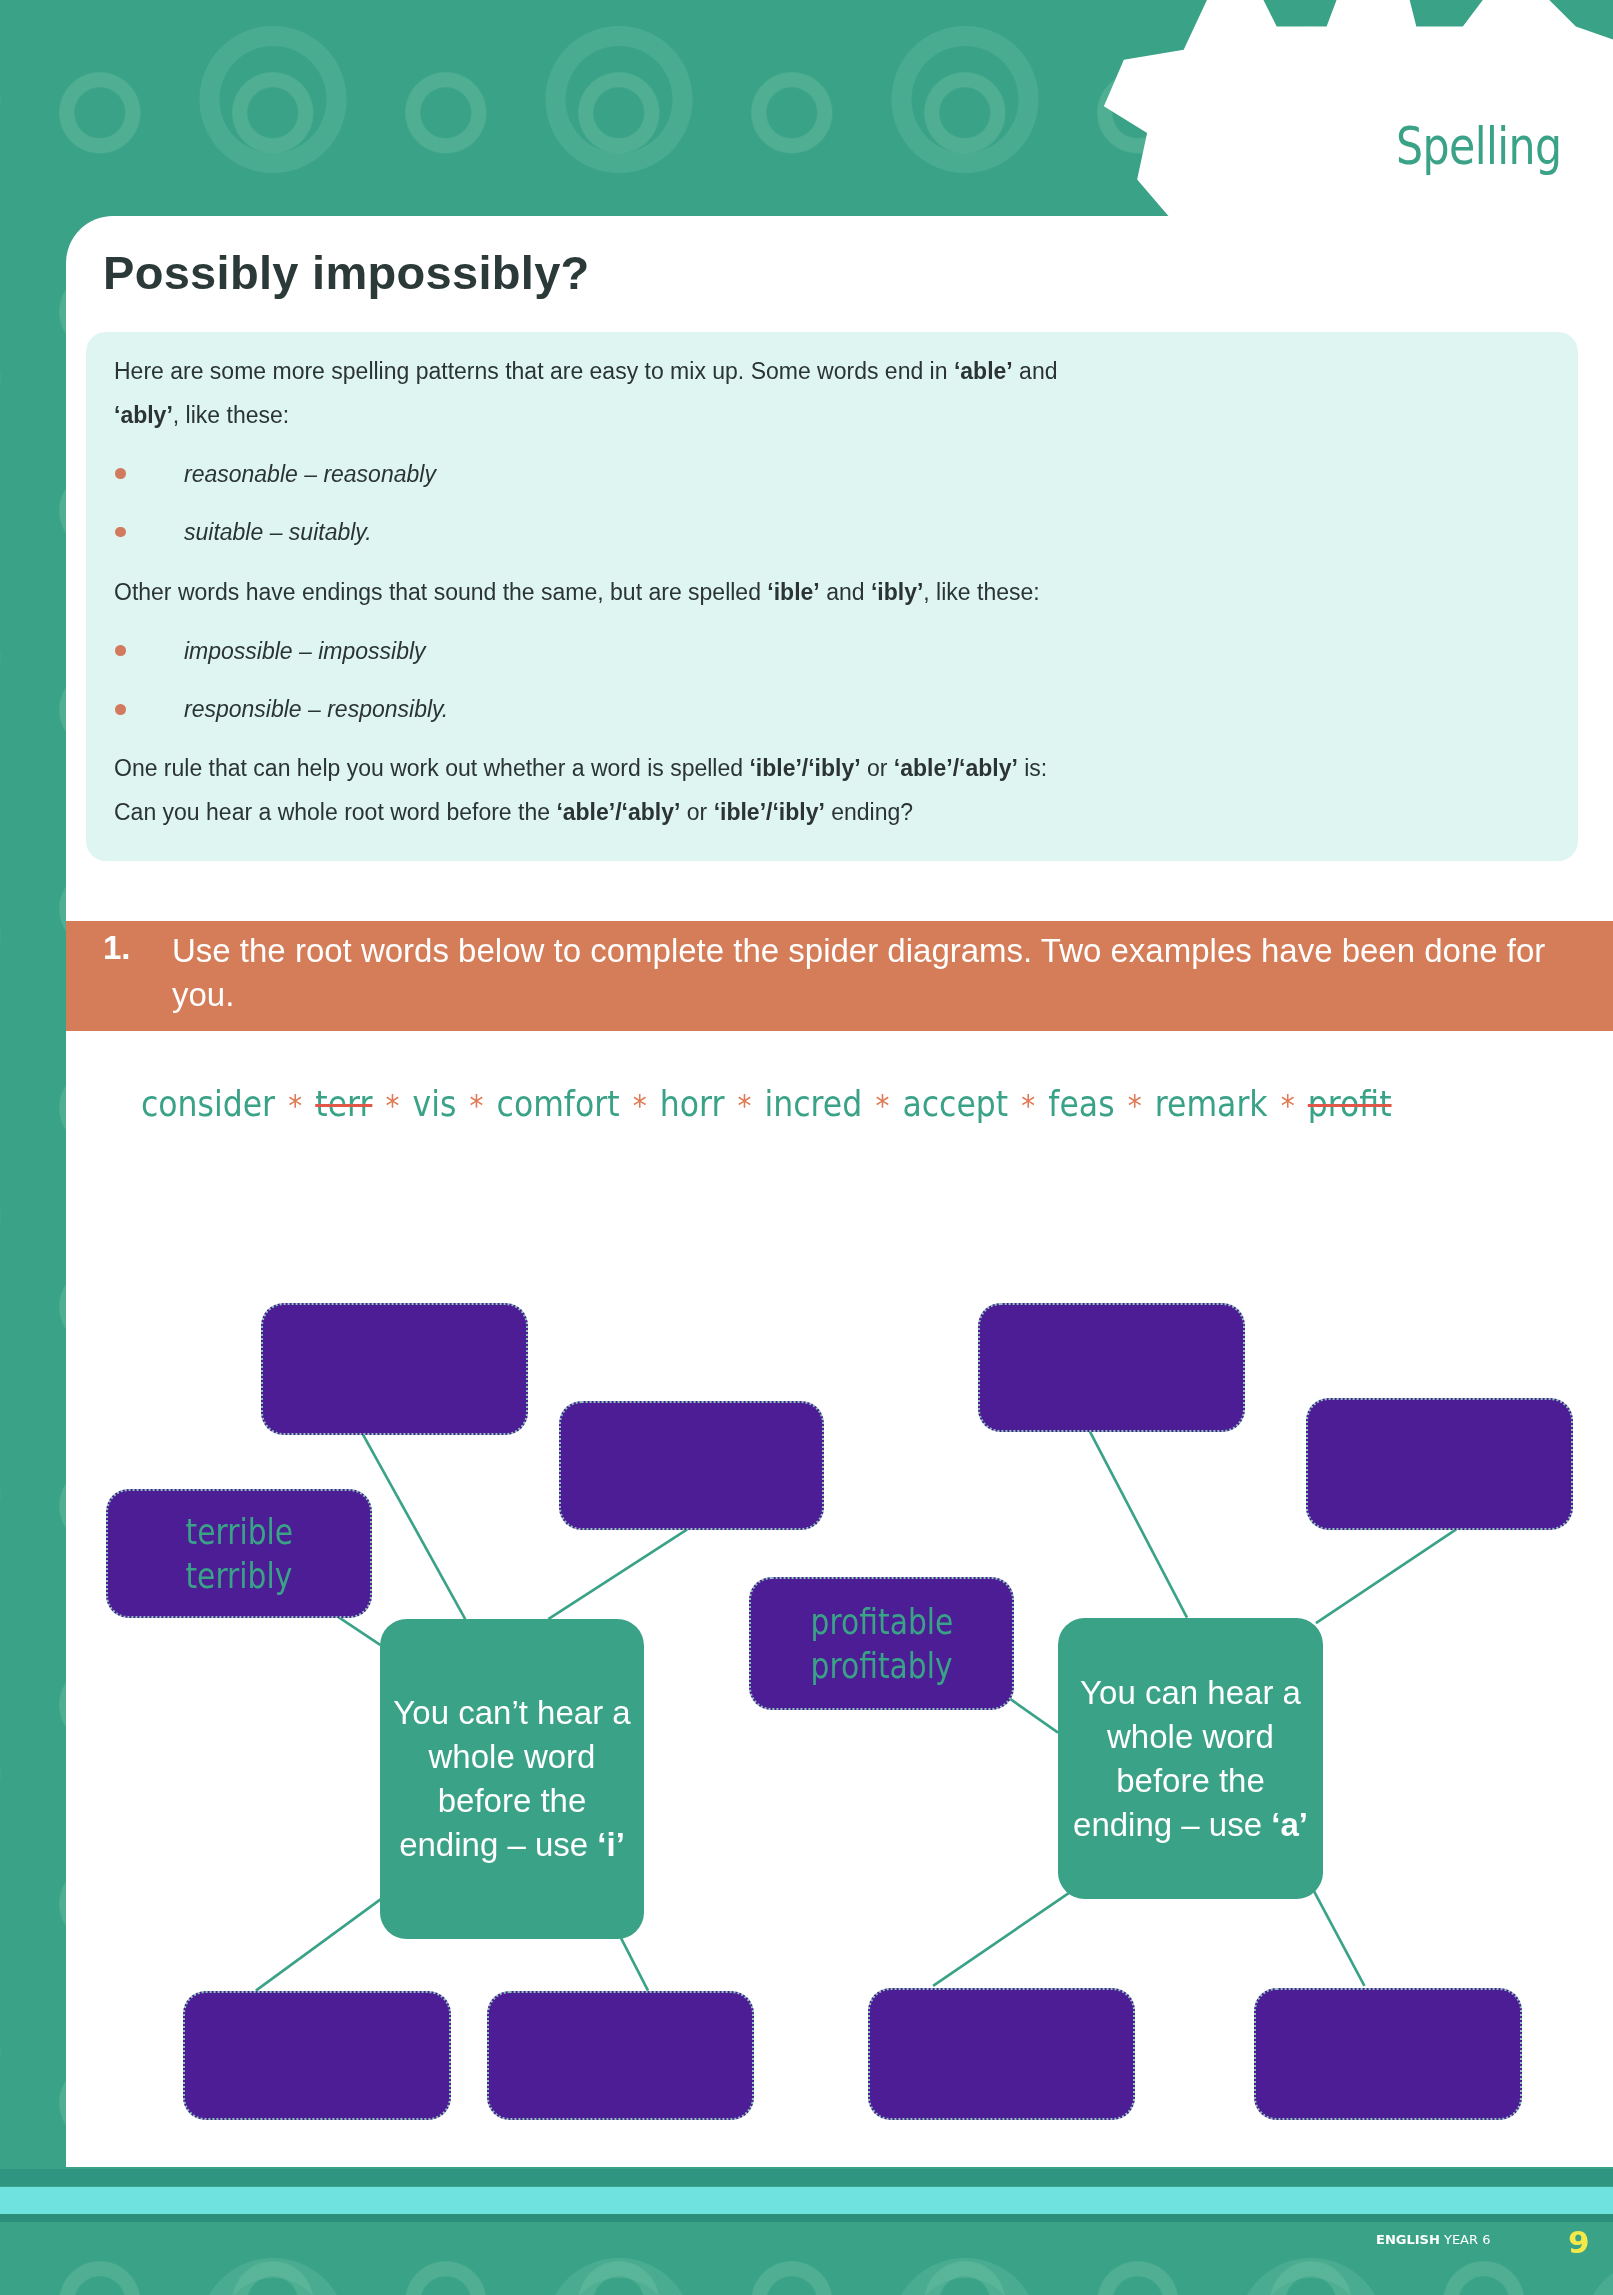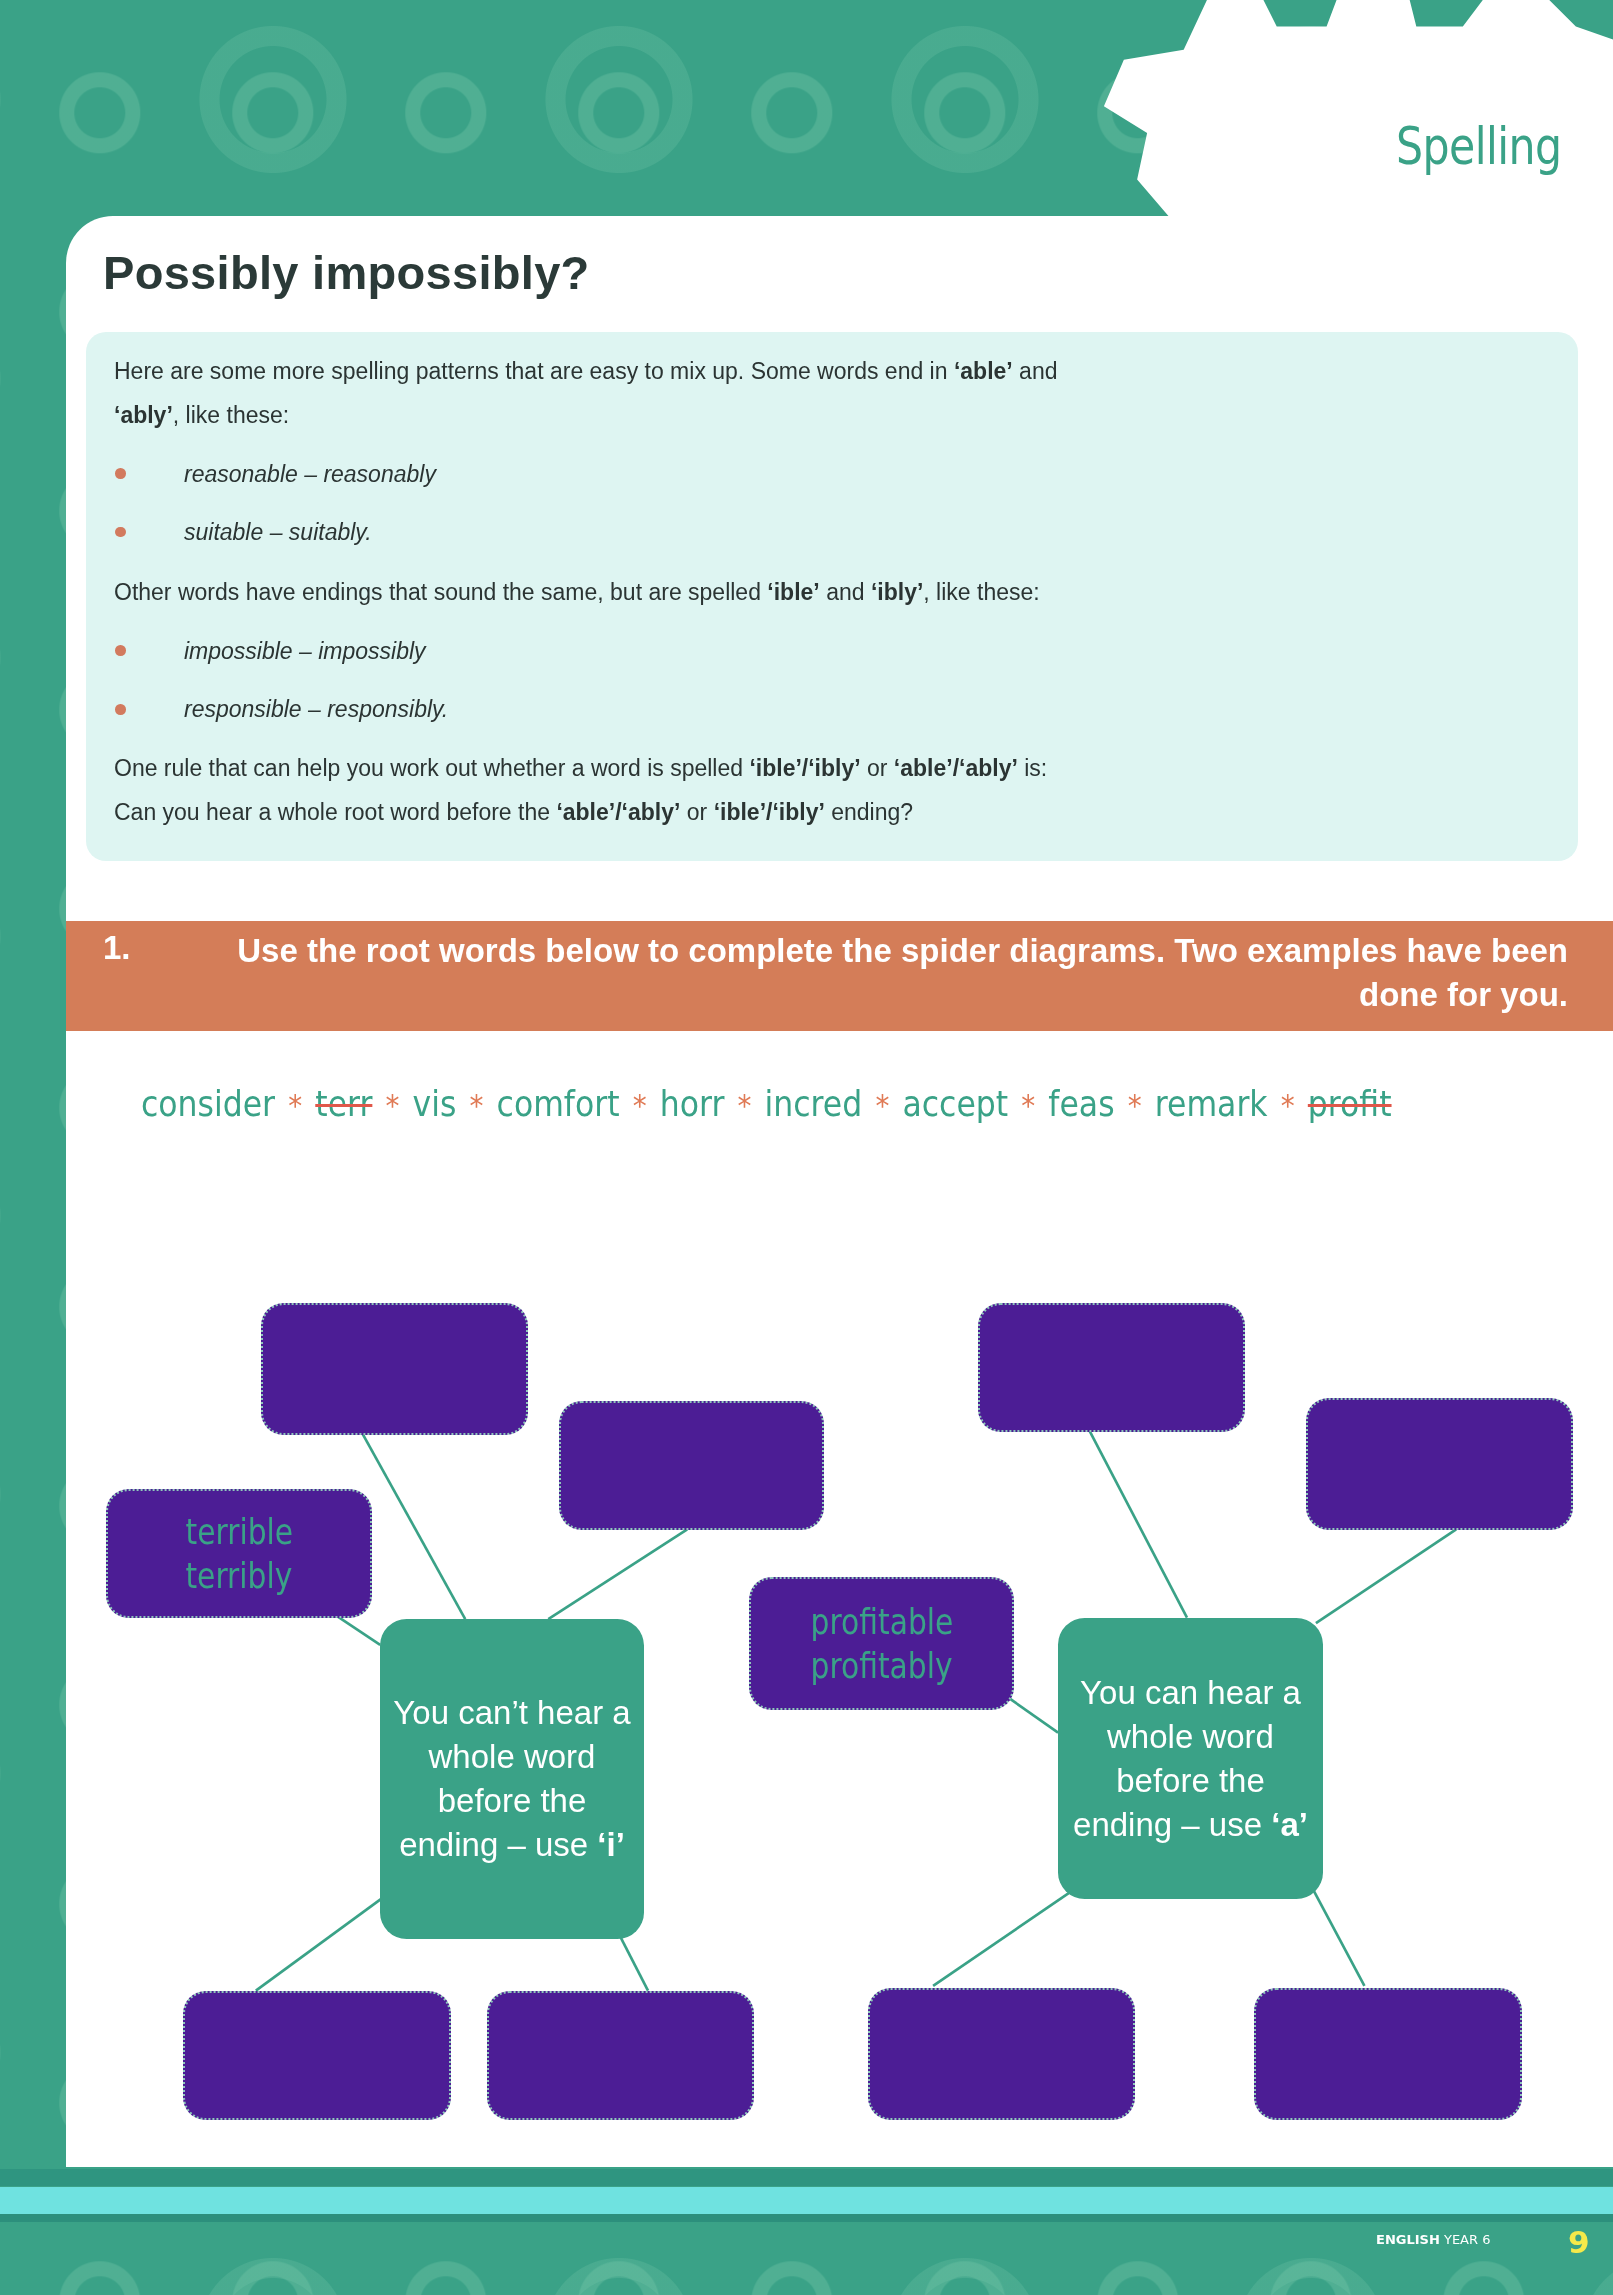--- a/index.html
+++ b/index.html
@@ -48,22 +48,22 @@
   .info-text .para3 { margin-top:12px; }
   .info-text b { font-weight:bold; }
   .instruction-bar {
     position:absolute; left:66px; top:921px; width:1547px; height:110px;
     background:#d47d58;
   }
   .instruction-num {
     position:absolute; left:103px; top:929px; font-size:33px; font-weight:bold; color:#fff;
   }
   .instruction-text {
-    position:absolute; left:172px; top:929px; width:1396px; font-size:33px; font-weight:bold;
-    color:#fff; line-height:44px;text-align:right;
+    position:absolute; left:172px; top:929px; width:1396px; font-size:33px; font-weight:normal;
+    color:#fff; line-height:44px;
   }
   .root-words {
     position:absolute; left:141px; top:1084px; width:1429px; white-space:nowrap;
     font-family:"DejaVu Sans", sans-serif; font-size:35px; color:#3aa287;
     transform:scaleX(0.9); transform-origin:left center;
   }
   .root-words .w { display:inline-block; }
   .root-words .w.used { text-decoration:line-through; text-decoration-color:#e0574a; text-decoration-thickness:2.7px; }
   .root-words .sep { display:inline-block; color:#e07a55; margin:0 14.6px; font-size:31px; }
   svg.lines { position:absolute; left:0; top:0; width:1613px; height:2295px; }

